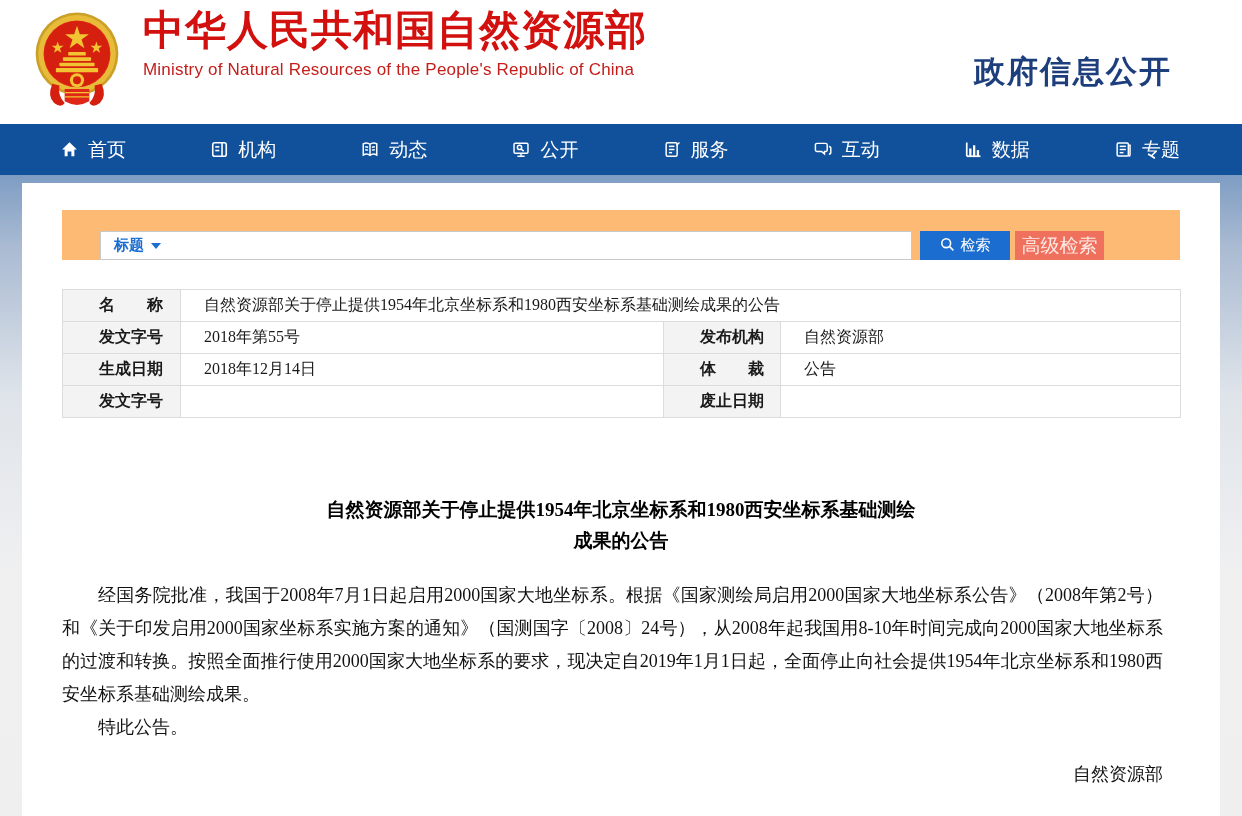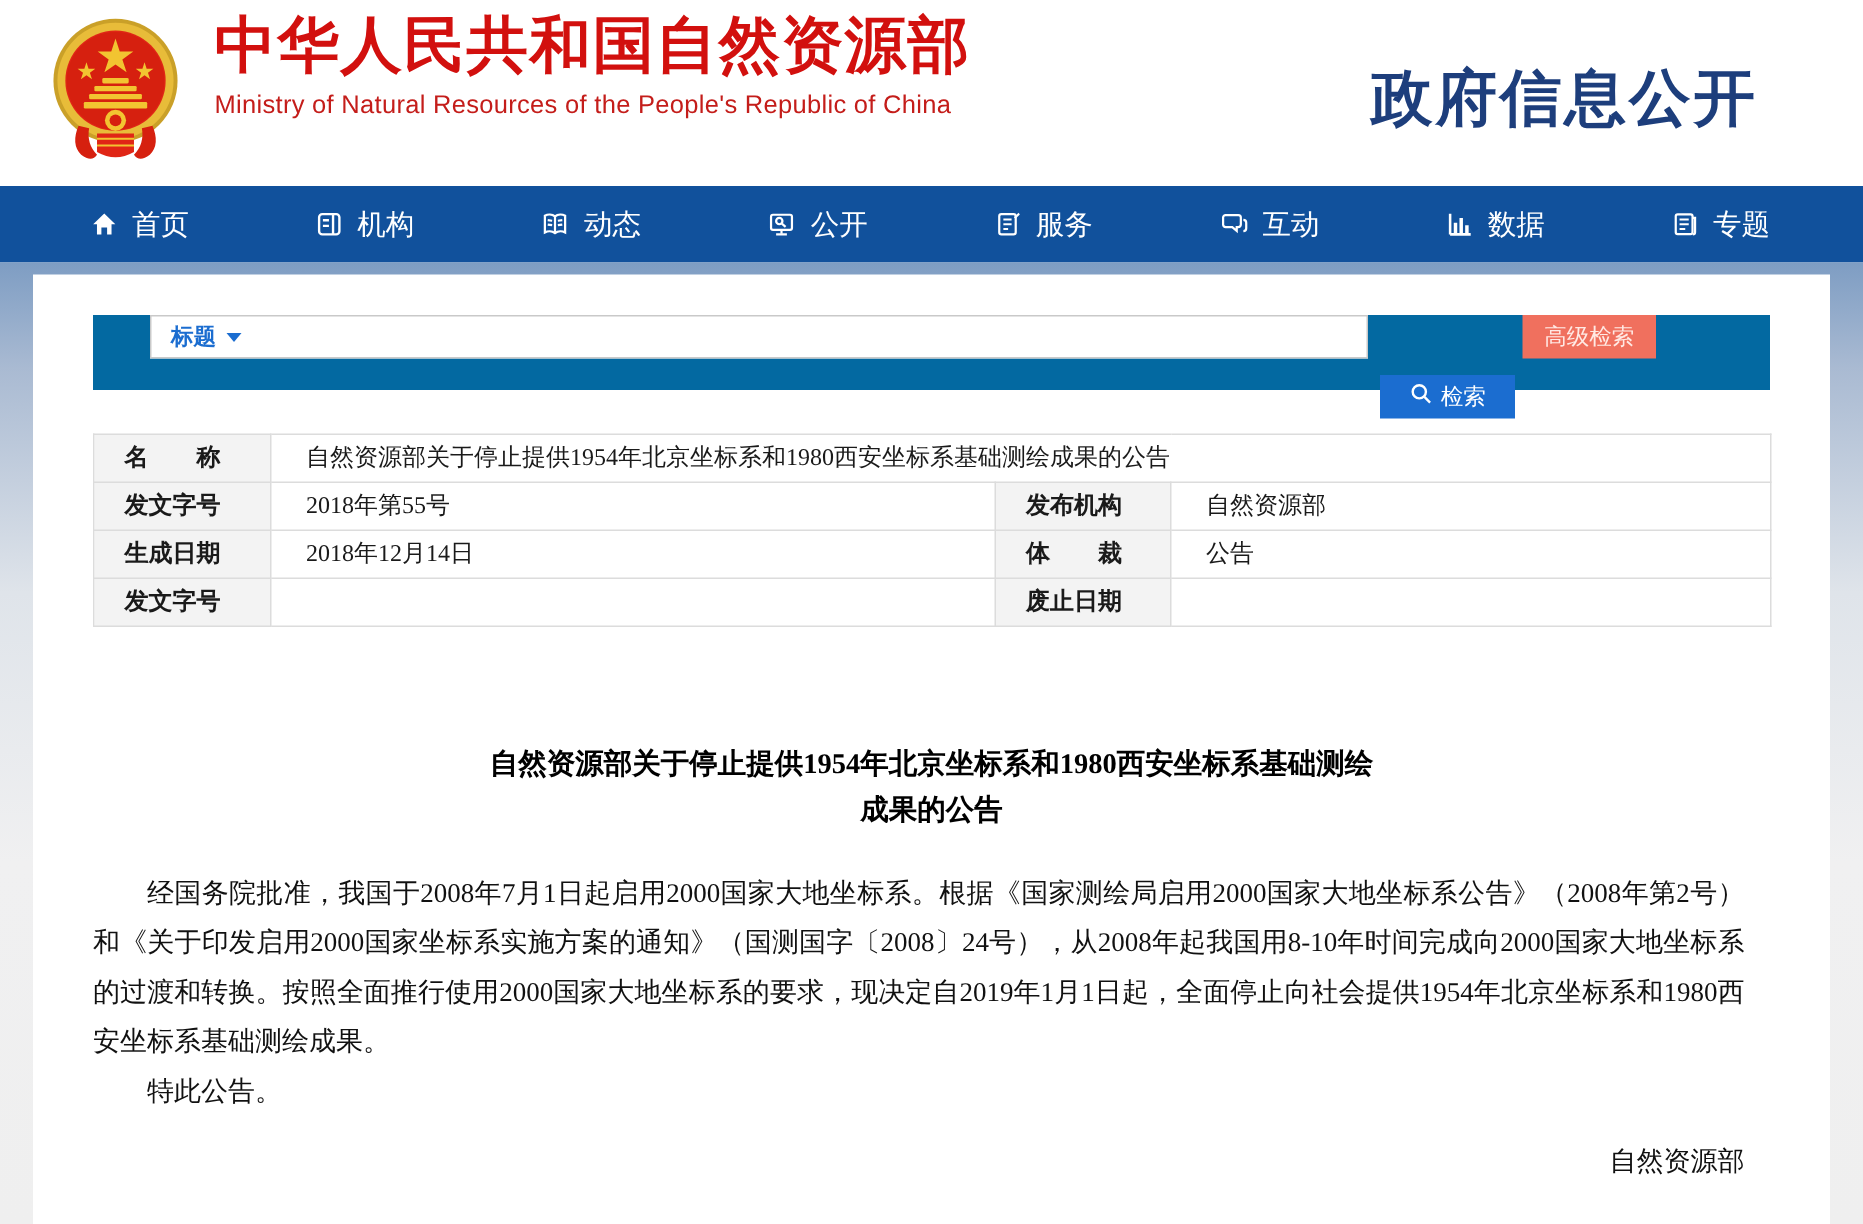--- a/index.html
+++ b/index.html
@@ -6,46 +6,46 @@
   html, body { width: 1242px; height: 816px; overflow: hidden; }
   body { font-family: "Liberation Sans", "DejaVu Sans", sans-serif; background: #fff; }
 
   
   .site-header { position: relative; height: 124px; background: #fff; }
   .brand { position: absolute; left: 33px; top: 8px; display: flex; align-items: flex-start; }
   .emblem { width: 88px; height: 104px; }
   .brand-text { margin-left: 22px; margin-top: 0; }
   .site-title { font-size: 41px; font-weight: bold; color: #d2100e; letter-spacing: 1px; line-height: 1.1; }
   .site-subtitle { font-size: 17px; color: #c41d1a; margin-top: 7px; letter-spacing: 0.2px; }
-  .section-title { position: absolute; right: 70px; top: 38px; font-size: 41px; font-weight: bold; color: #1d3e7c; letter-spacing: 2px; }
+  .section-title { position: absolute; right: 70px; top: 51px; font-size: 31px; font-weight: bold; color: #1d3e7c; letter-spacing: 2px; }
 
   
   .main-nav { height: 51px; background: #11519c; display: flex; align-items: center; justify-content: space-between; padding: 0 62px 0 60px; }
   .nav-item { display: flex; align-items: center; gap: 9px; color: #fff; font-size: 19px; cursor: pointer; }
   .nav-item svg { display: block; }
 
   
   .page-bg { height: 641px; padding: 8px 22px 0;
     background: linear-gradient(to bottom, #7e9dc3 0px, #a9bad2 70px, #dfe4ea 220px, #f0f0f1 400px, #efefef 100%); }
   .content { background: #fff; height: 633px; }
 
   
-  .search-panel { margin: 0 40px; position: relative; top: 27px; height: 50px; background: #0369a1; display: flex; align-items: flex-start; padding-left: 38px; }
+  .search-panel { margin: 0 40px; position: relative; top: 27px; height: 50px; background: #fdba74; display: flex; align-items: flex-end; padding-left: 38px; }
   .search-box { width: 812px; height: 29px; background: #fff; border: 1px solid #c9c9c9; display: flex; align-items: center; }
   .field-selector { display: flex; align-items: center; gap: 7px; padding: 0 14px 0 13px; color: #1b6dd0; font-weight: bold; font-size: 15px; cursor: pointer; white-space: nowrap; }
   .caret-down { width: 0; height: 0; border-left: 5px solid transparent; border-right: 5px solid transparent; border-top: 6px solid #1b6dd0; }
   .search-input { flex: 1; height: 100%; border: none; outline: none; font-size: 14px; background: transparent; }
   .btn-search { width: 90px; height: 29px; margin-left: 8px; background: #1b6dd0; border: none; color: #fff; font-size: 15px; display: flex; align-items: center; justify-content: center; gap: 6px; cursor: pointer; margin-top: 40px; }
-  .btn-advanced { width: 89px; height: 29px; margin-left: 5px; background: #f0705e; border: none; color: #ffe9e4; font-size: 15px; display: flex; align-items: center; justify-content: center; cursor: pointer; }
+  .btn-advanced { width: 89px; height: 29px; margin-left: 5px; background: #f0705e; border: none; color: #ffe9e4; font-size: 19px; display: flex; align-items: center; justify-content: center; cursor: pointer; }
 
   
   .meta-table { margin: 56px 40px 0; width: 1118px; border-collapse: collapse; table-layout: fixed;
     font-family: "Liberation Serif", "DejaVu Serif", serif; font-size: 16px; color: #1a1a1a; }
   .meta-table td { border: 1px solid #dcdcdc; height: 32px; padding: 0 8px 0 23px; overflow: hidden; white-space: nowrap; }
-  .meta-table td.lbl { background: #f3f3f3; font-weight: bold; padding-left: 20px; }
+  .meta-table td.lbl { background: #f3f3f3; font-weight: bold; padding-left: 36px; }
   .col-l1 { width: 118px; } .col-v1 { width: 483px; } .col-l2 { width: 117px; } .col-v2 { width: 400px; }
 
   
   .doc-title { margin: 76px 60px 0; text-align: center; font-family: "Liberation Serif", "DejaVu Serif", serif;
     font-weight: bold; font-size: 19px; line-height: 31px; color: #000; }
   .doc-body { margin: 23px 57px 0 40px; font-family: "Liberation Serif", "DejaVu Serif", serif;
     font-size: 18px; line-height: 33px; color: #111; text-align: justify; }
   .doc-body p { text-indent: 2em; }
   .signature { text-align: right; margin-top: 14px; }
 </style>

